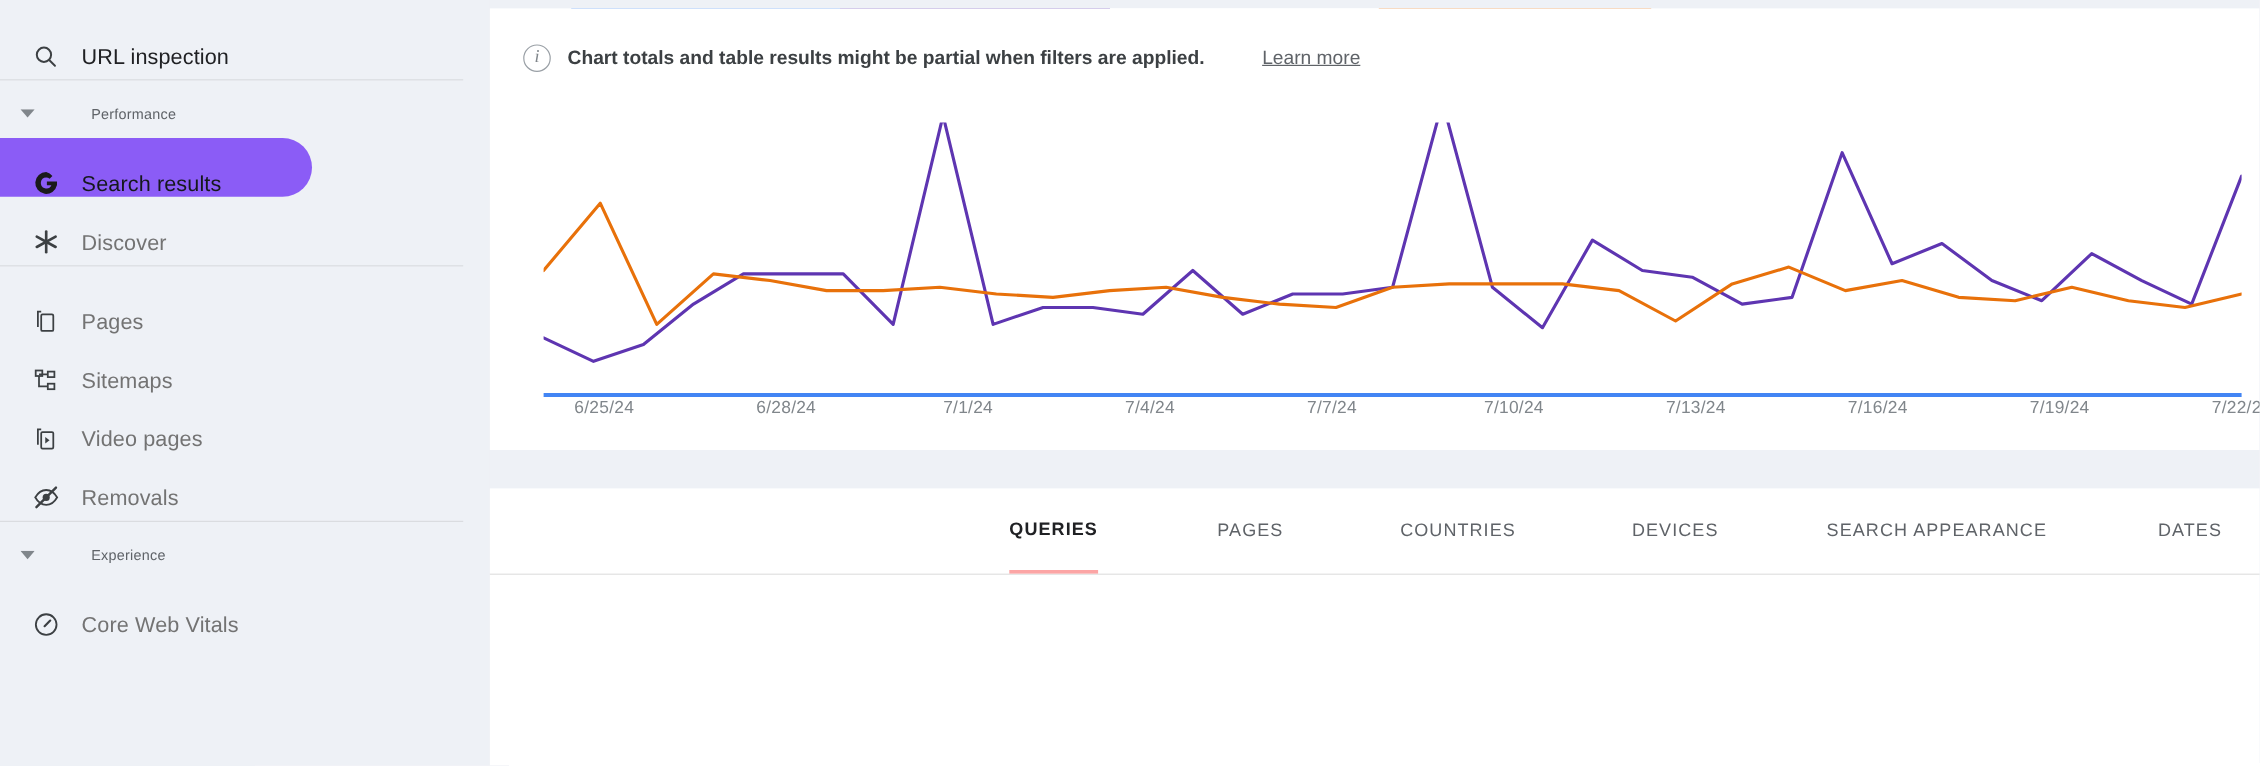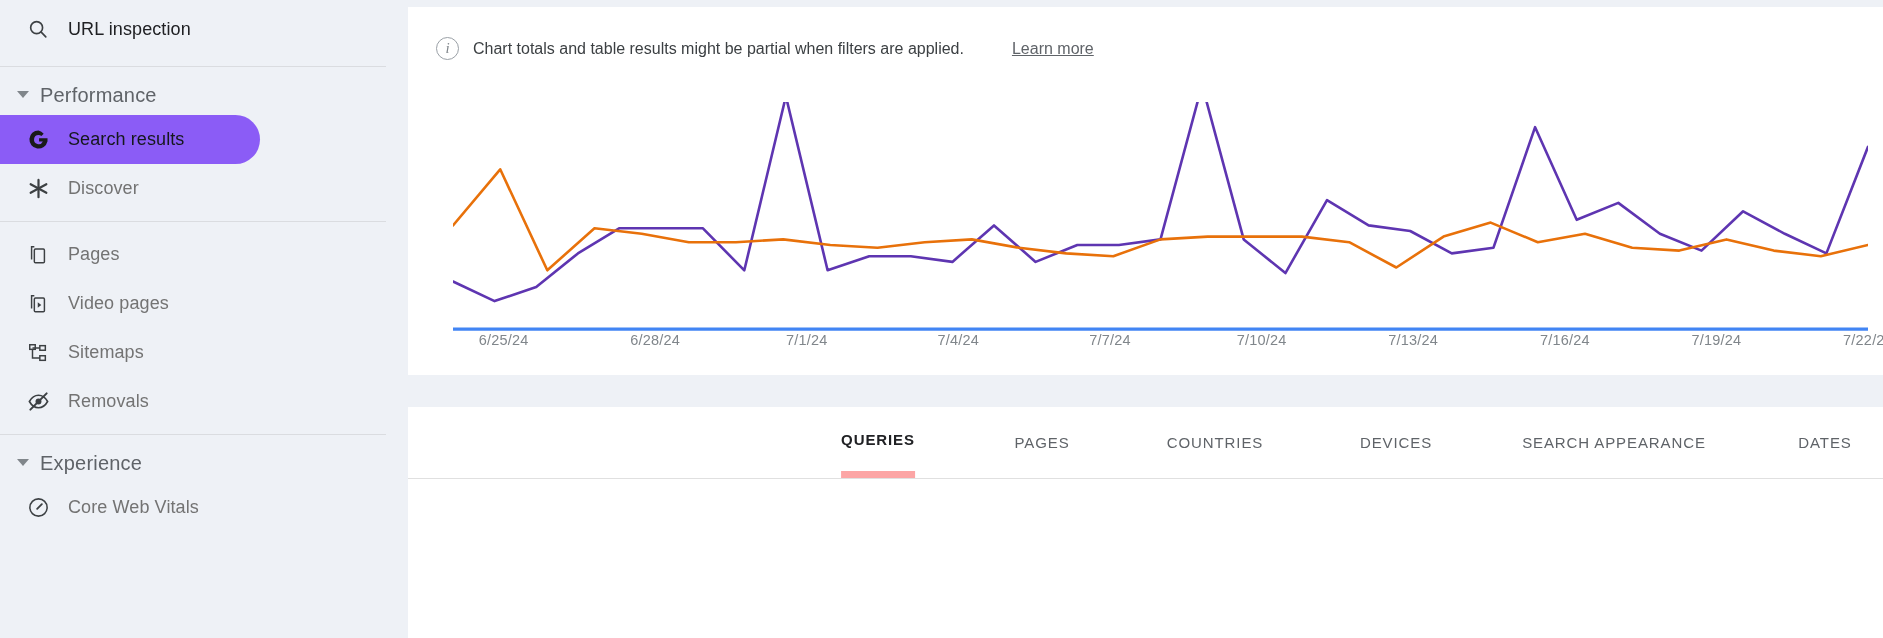--- a/index.html
+++ b/index.html
@@ -26,21 +26,21 @@
   .sidebar {
     width: 408px;
     min-width: 408px;
     height: 638px;
     background: #eef1f6;
     position: relative;
     overflow: hidden;
   }
   .nav-row {
     display: flex;
-    align-items: center;
+    align-items: flex-end;
     height: 49px;
     padding-left: 18px;
     box-sizing: border-box;
     cursor: pointer;
   }
   .nav-row .nav-ico {
     width: 40px;
     min-width: 40px;
     display: flex;
     align-items: center;
@@ -74,24 +74,25 @@
     cursor: pointer;
   }
   .section-head .caret {
     width: 26px;
     min-width: 26px;
     display: flex;
     align-items: center;
     justify-content: center;
   }
   .section-head .sec-label {
-    font-size: 20px;
+    font-size: 12px;
     color: #5f6368;
     letter-spacing: .2px;
     padding-left: 4px;
+    margin-left: 36px;
   }
 
   .nav-row.selected {
     background: #8b5cf6;
     border-top-right-radius: 26px;
     border-bottom-right-radius: 26px;
     width: 260px;
   }
   .nav-row.selected .nav-label { color: #15181c; font-weight: 400; }
 
@@ -150,20 +151,21 @@
     display: flex;
     align-items: center;
     justify-content: center;
     box-sizing: border-box;
   }
   .notice-txt {
     font-size: 16px;
     color: #3c4043;
     padding-left: 14px;
     white-space: nowrap;
+    font-weight: bold;
   }
   .notice-link {
     font-size: 16px;
     color: #5f6368;
     text-decoration: underline;
     padding-left: 5px;
     cursor: pointer;
     margin-left: 43px;
   }
 
@@ -219,21 +221,21 @@
     font-size: 15px;
     letter-spacing: .9px;
     color: #5f6368;
     cursor: pointer;
     transform: translateX(-50%);
     box-sizing: border-box;
   }
   .tab.active {
     color: #202124;
     font-weight: bold;
-    border-bottom: 7px solid #fca5a5;
+    border-bottom: 3px solid #fca5a5;
   }
   .filter-btn {
     position: absolute;
     right: 35px;
     top: 82px;
     width: 34px; height: 34px;
     display: flex;
     align-items: center;
     justify-content: center;
     cursor: pointer;
@@ -304,38 +306,38 @@
           <path d="M8 3 L5 3 L5 17"></path>
           <rect x="8" y="5.5" width="11" height="15" rx="1.2"></rect>
         </svg>
       </span>
       <span class="nav-label">Pages</span>
     </div>
 
     <div class="nav-row">
       <span class="nav-ico">
         <svg width="22" height="22" viewBox="0 0 24 24" fill="none" stroke="#3c4043" stroke-width="1.6">
-          <path d="M8 3 L5 3 L5 17"></path>
-          <rect x="8" y="5.5" width="11" height="15" rx="1.2"></rect>
-          <path d="M11.7 10 L15.6 13 L11.7 16 Z" fill="#3c4043" stroke="none"></path>
-        </svg>
-      </span>
-      <span class="nav-label">Video pages</span>
-    </div>
-
-    <div class="nav-row">
-      <span class="nav-ico">
-        <svg width="22" height="22" viewBox="0 0 24 24" fill="none" stroke="#3c4043" stroke-width="1.6">
           <rect x="3" y="3" width="6" height="5"></rect>
           <rect x="14" y="4" width="6" height="5"></rect>
           <rect x="14" y="15" width="6" height="5"></rect>
           <path d="M6 8 L6 17.5 L14 17.5 M6 6.5 L14 6.5"></path>
         </svg>
       </span>
       <span class="nav-label">Sitemaps</span>
+    </div>
+
+    <div class="nav-row">
+      <span class="nav-ico">
+        <svg width="22" height="22" viewBox="0 0 24 24" fill="none" stroke="#3c4043" stroke-width="1.6">
+          <path d="M8 3 L5 3 L5 17"></path>
+          <rect x="8" y="5.5" width="11" height="15" rx="1.2"></rect>
+          <path d="M11.7 10 L15.6 13 L11.7 16 Z" fill="#3c4043" stroke="none"></path>
+        </svg>
+      </span>
+      <span class="nav-label">Video pages</span>
     </div>
 
     <div class="nav-row">
       <span class="nav-ico">
         <svg width="23" height="23" viewBox="0 0 24 24" fill="none" stroke="#3c4043" stroke-width="1.7">
           <path d="M2.5 12 C5 7.5 8.5 5.5 12 5.5 C15.5 5.5 19 7.5 21.5 12 C19 16.5 15.5 18.5 12 18.5 C8.5 18.5 5 16.5 2.5 12 Z"></path>
           <circle cx="12" cy="12" r="3.1" fill="#3c4043" stroke="none"></circle>
           <line x1="3.5" y1="20.5" x2="20.5" y2="3.5" stroke-width="2.1" stroke-linecap="round"></line>
         </svg>
       </span>

